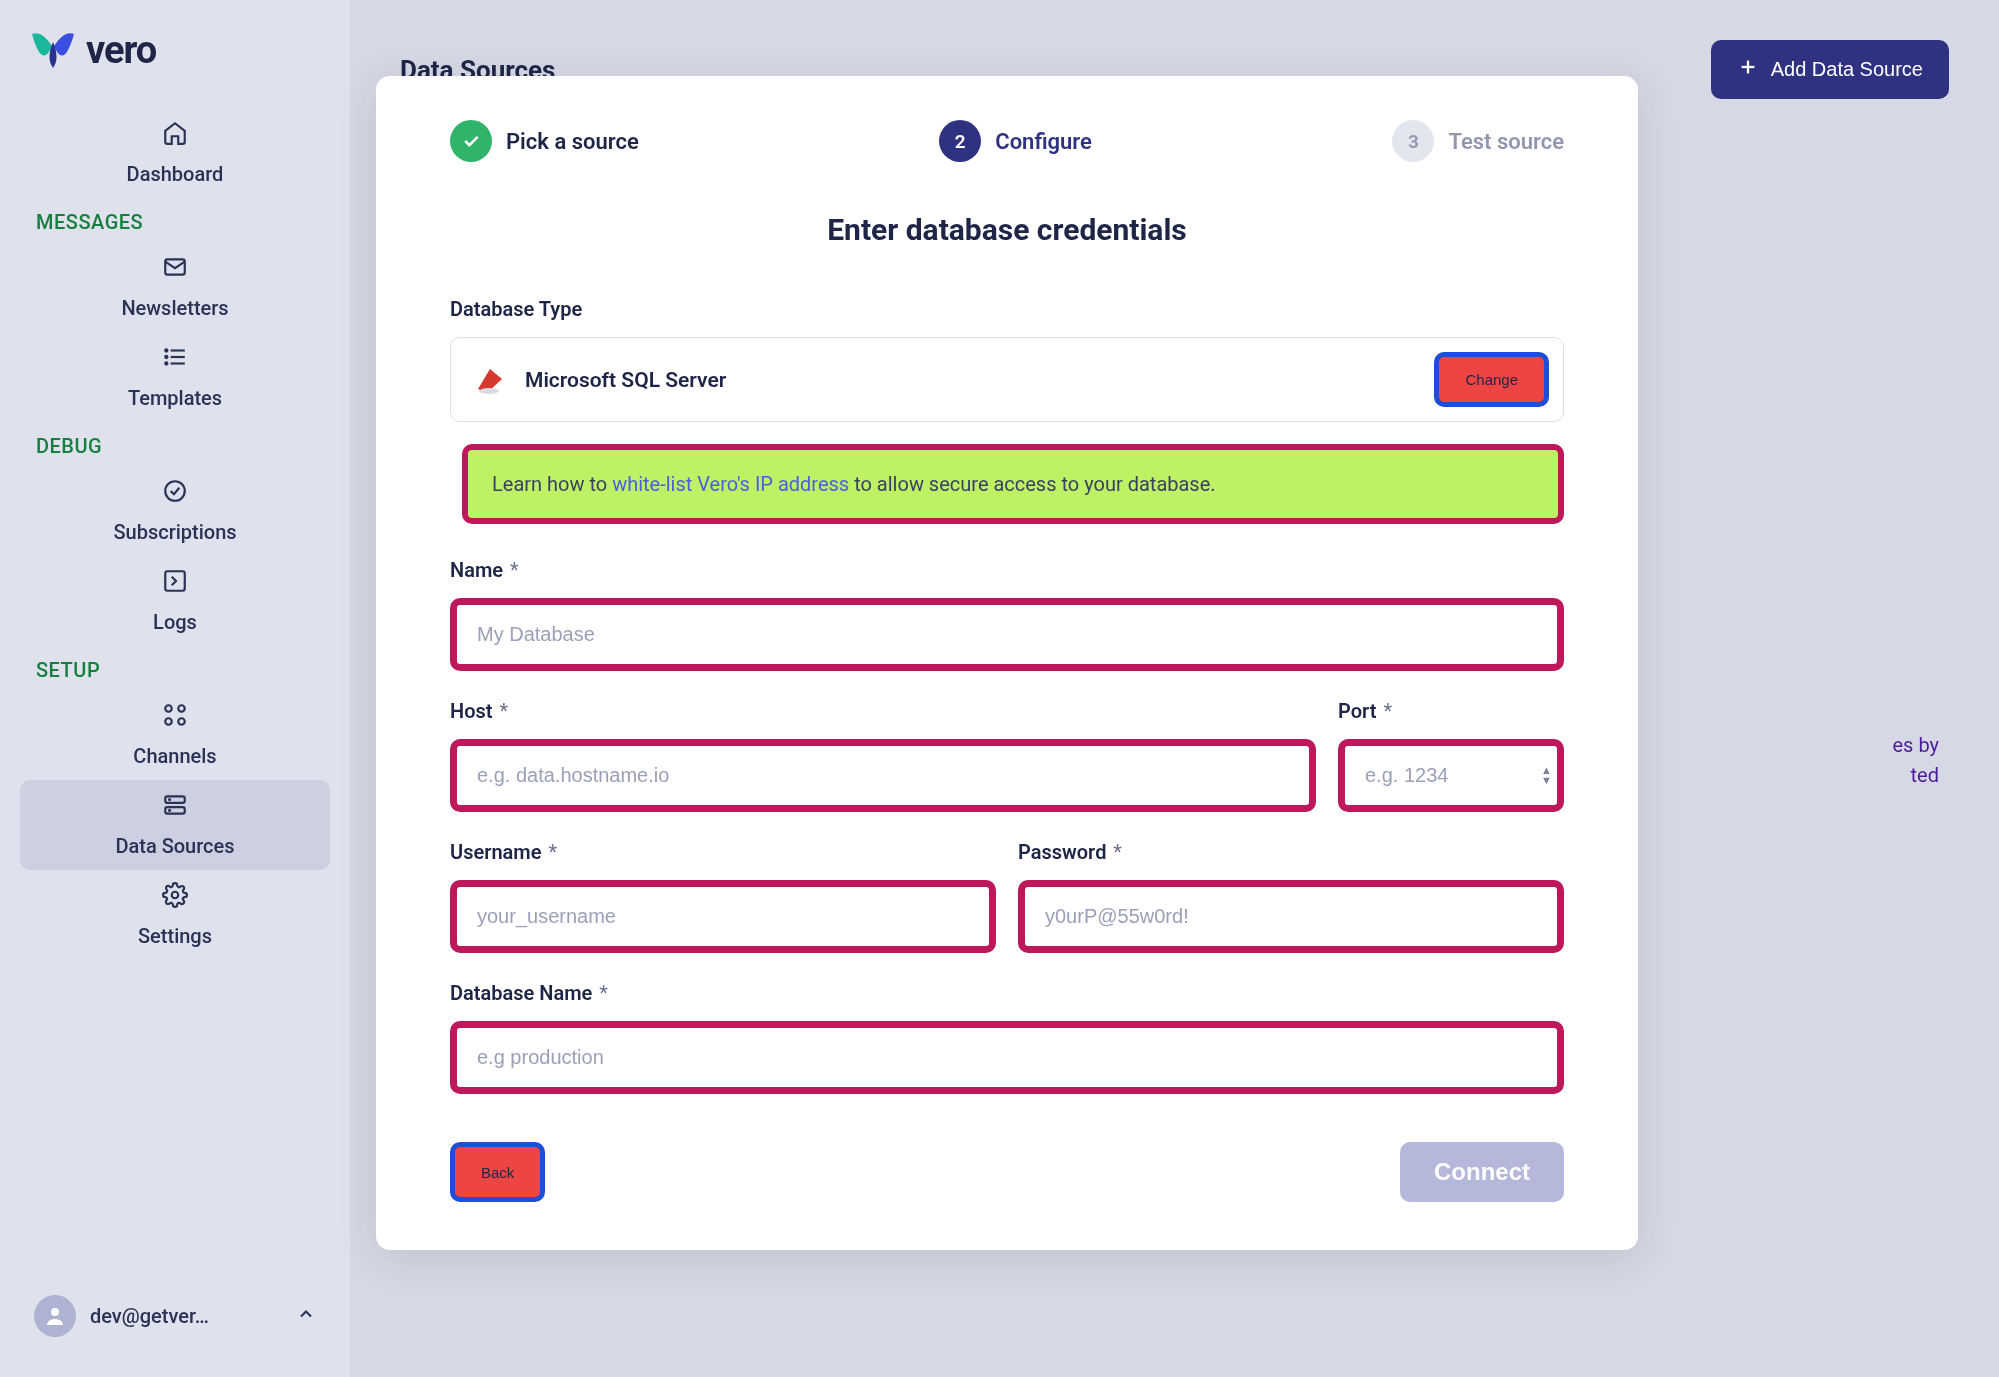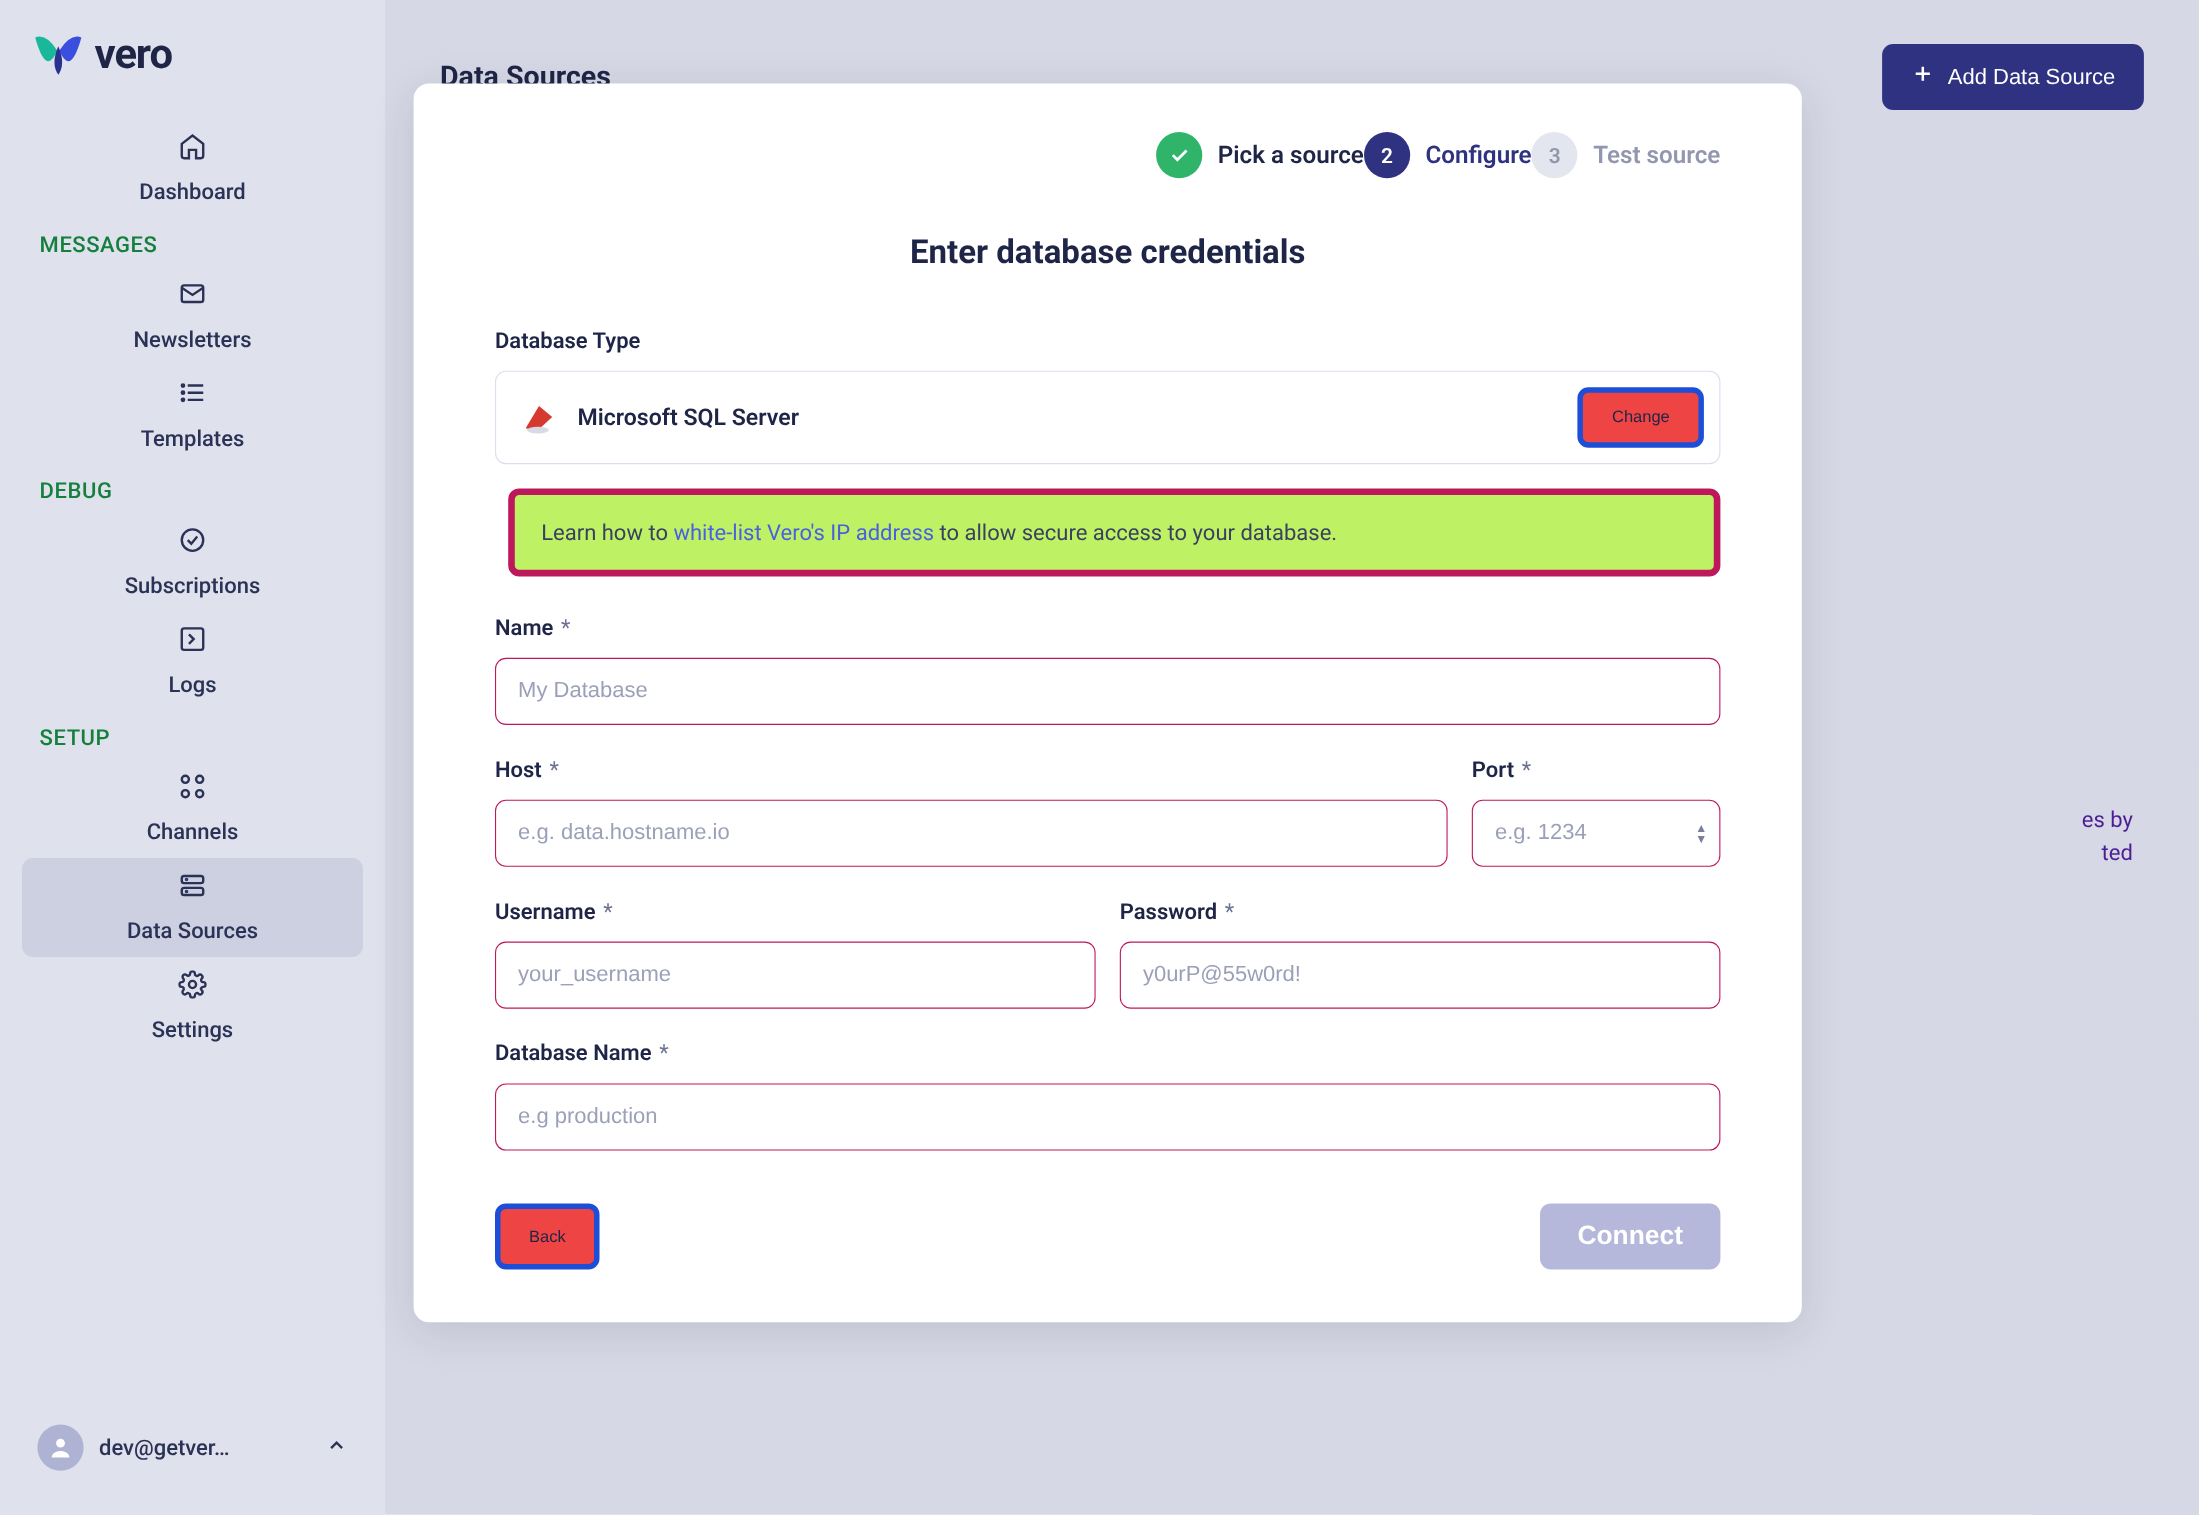--- a/index.html
+++ b/index.html
@@ -130,21 +130,21 @@
     top: 76px;
     width: 1262px;
     background: #fff;
     border-radius: 14px;
     box-shadow: 0 8px 40px rgba(30,30,60,0.12);
     padding: 44px 74px 48px 74px;
     z-index: 10;
   }
   .stepper {
     display: flex;
-    justify-content: flex-end;
+    justify-content: space-between;
     align-items: center;
     margin-bottom: 50px;
   }
   .step {
     display: flex;
     align-items: center;
     gap: 14px;
   }
   .step-circle {
     width: 42px; height: 42px;
@@ -217,21 +217,21 @@
   }
   .info-box a { color: #4a5fe0; text-decoration: none; }
   .field-row {
     display: flex;
     gap: 22px;
     margin-bottom: 28px;
   }
   .field { flex: 1; display: flex; flex-direction: column; }
   .field-port { flex: 0 0 226px; }
   input[type=text], input[type=password], .num-input {
-    border: 1px solid #be185d;
+    border: 7px solid #be185d;
     border-radius: 10px;
     padding: 18px 20px;
     font-size: 20px;
     color: #1e2546;
     background: #fff;
     width: 100%;
   }
   input::placeholder { color: #9ba0b8; }
   .num-input-wrap { position: relative; }
   .stepper-arrows {

